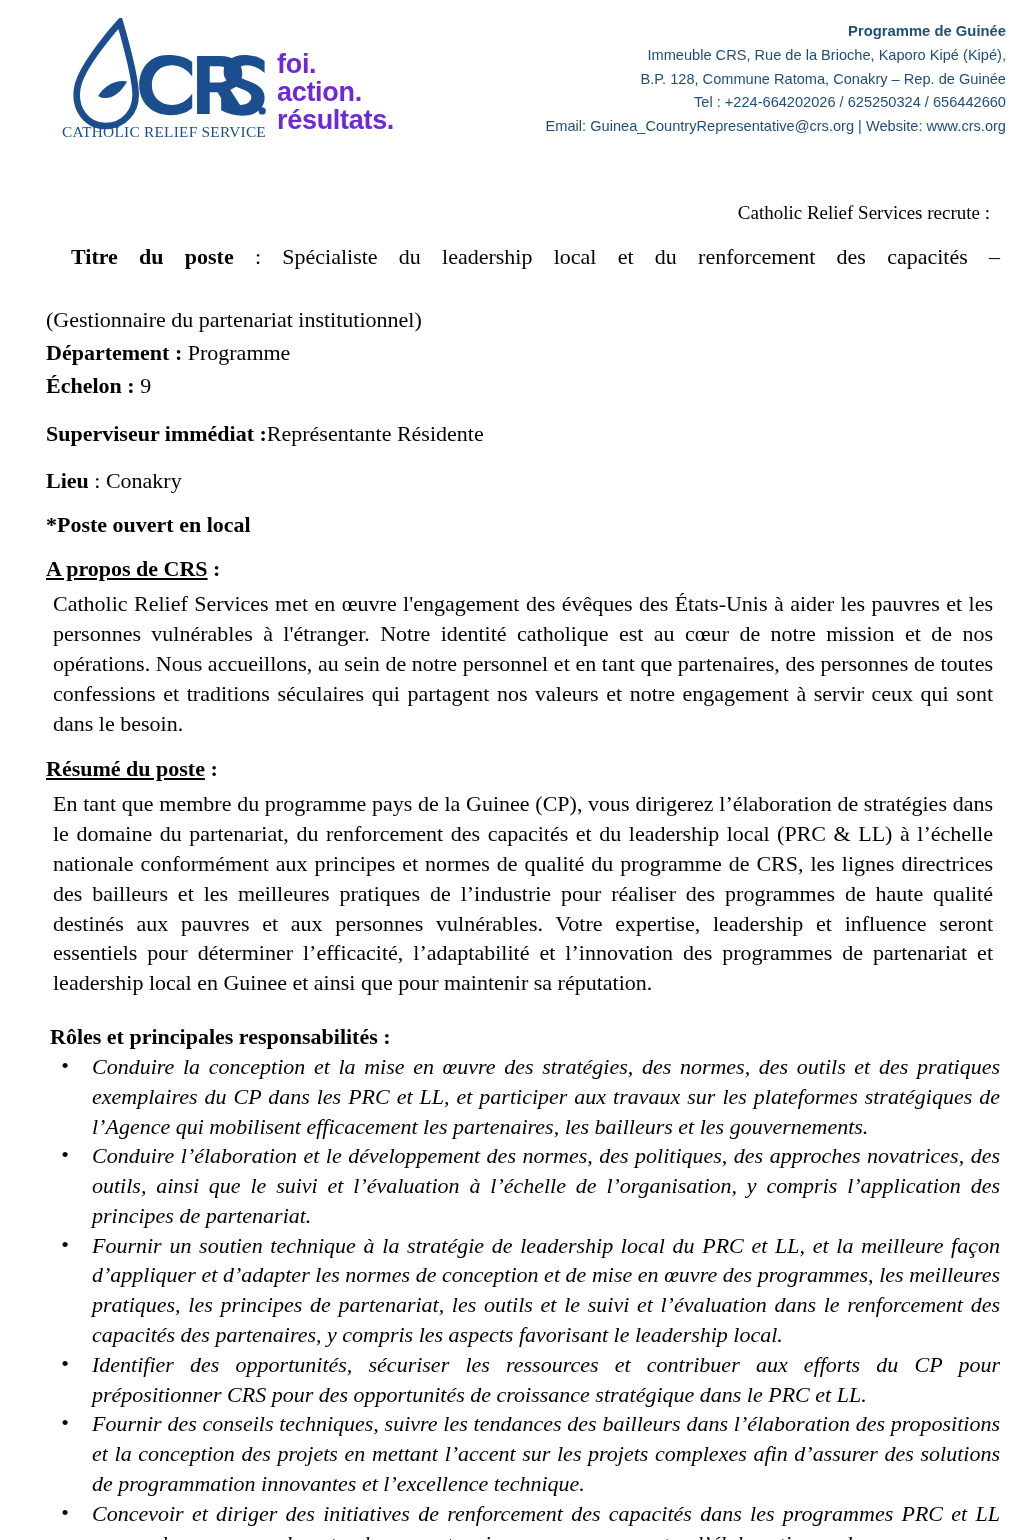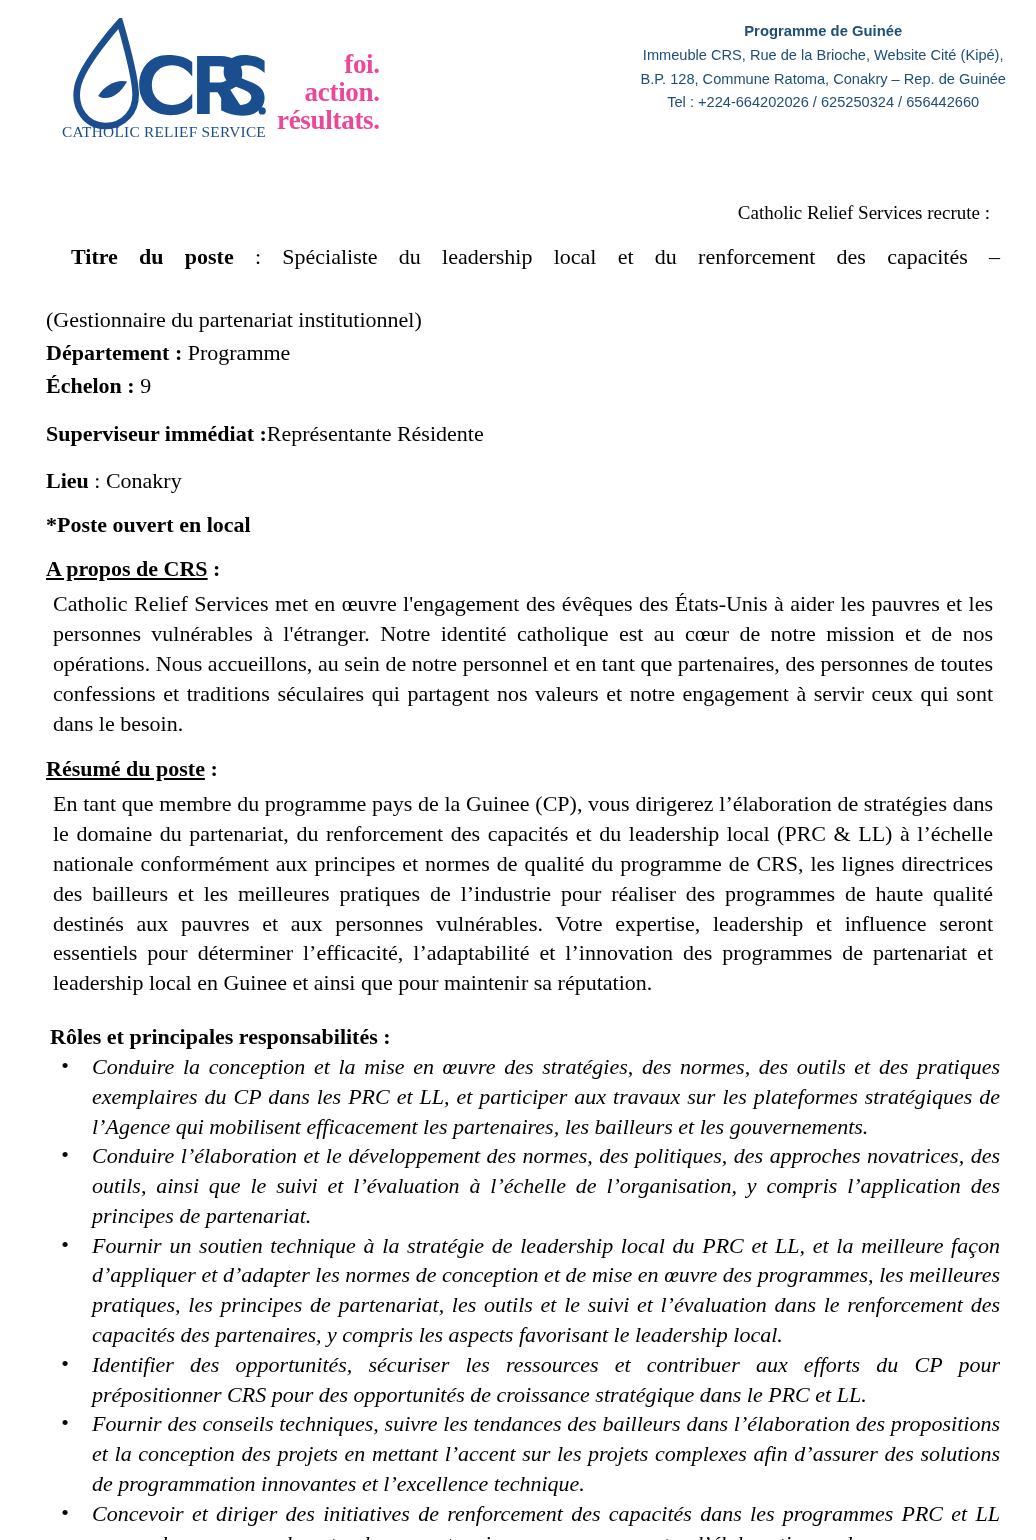--- a/index.html
+++ b/index.html
@@ -33,32 +33,31 @@
   }
   .logo-mark {
     width: 205px;
     height: 122px;
     flex: 0 0 auto;
     display: block;
   }
   .tagline {
     margin-left: 10px;
     margin-top: 32px;
-    font-family: Liberation Serif, serif;
+    font-family: Liberation Sans, sans-serif;
     font-weight: bold;
     font-size: 27px;
     line-height: 1.04;
-    color: #ec4899;
+    color: #6d28d9;
     letter-spacing: -0.3px;
+  }
+  .tagline div { white-space: nowrap; }
+
+  .contact-block {
     text-align: right;
-  }
-  .tagline div { white-space: nowrap; }
-
-  .contact-block {
-    text-align: center;
     font-family: "Liberation Sans", "DejaVu Sans", sans-serif;
     color: #1F4E79;
     font-size: 14.6px;
     line-height: 1.62;
     padding-top: 12px;
     white-space: nowrap;
   }
   .contact-block .prog-line {
     font-weight: bold;
     font-size: 14.8px;
@@ -182,23 +181,24 @@
 
     <div class="tagline">
       <div>foi.</div>
       <div>action.</div>
       <div>résultats.</div>
     </div>
   </div>
 
   <div class="contact-block">
     <div class="prog-line">Programme de Guinée</div>
-    <div>Immeuble CRS, Rue de la Brioche, Website Cité (Kipé),</div>
+    <div>Immeuble CRS, Rue de la Brioche, Kaporo Kipé (Kipé),</div>
     <div>B.P. 128, Commune Ratoma, Conakry – Rep. de Guinée</div>
     <div>Tel : +224-664202026 / 625250324 / 656442660</div>
+    <div>Email: Guinea_CountryRepresentative@crs.org | Website: www.crs.org</div>
   </div>
 </div>
 
 <div class="doc">
 
   <div class="doc-title">Catholic Relief Services recrute :</div>
 
   <div class="field-line justified">
     <b>Titre du poste</b><span> : Spécialiste du leadership local et du renforcement des capacités –</span>
   </div>

